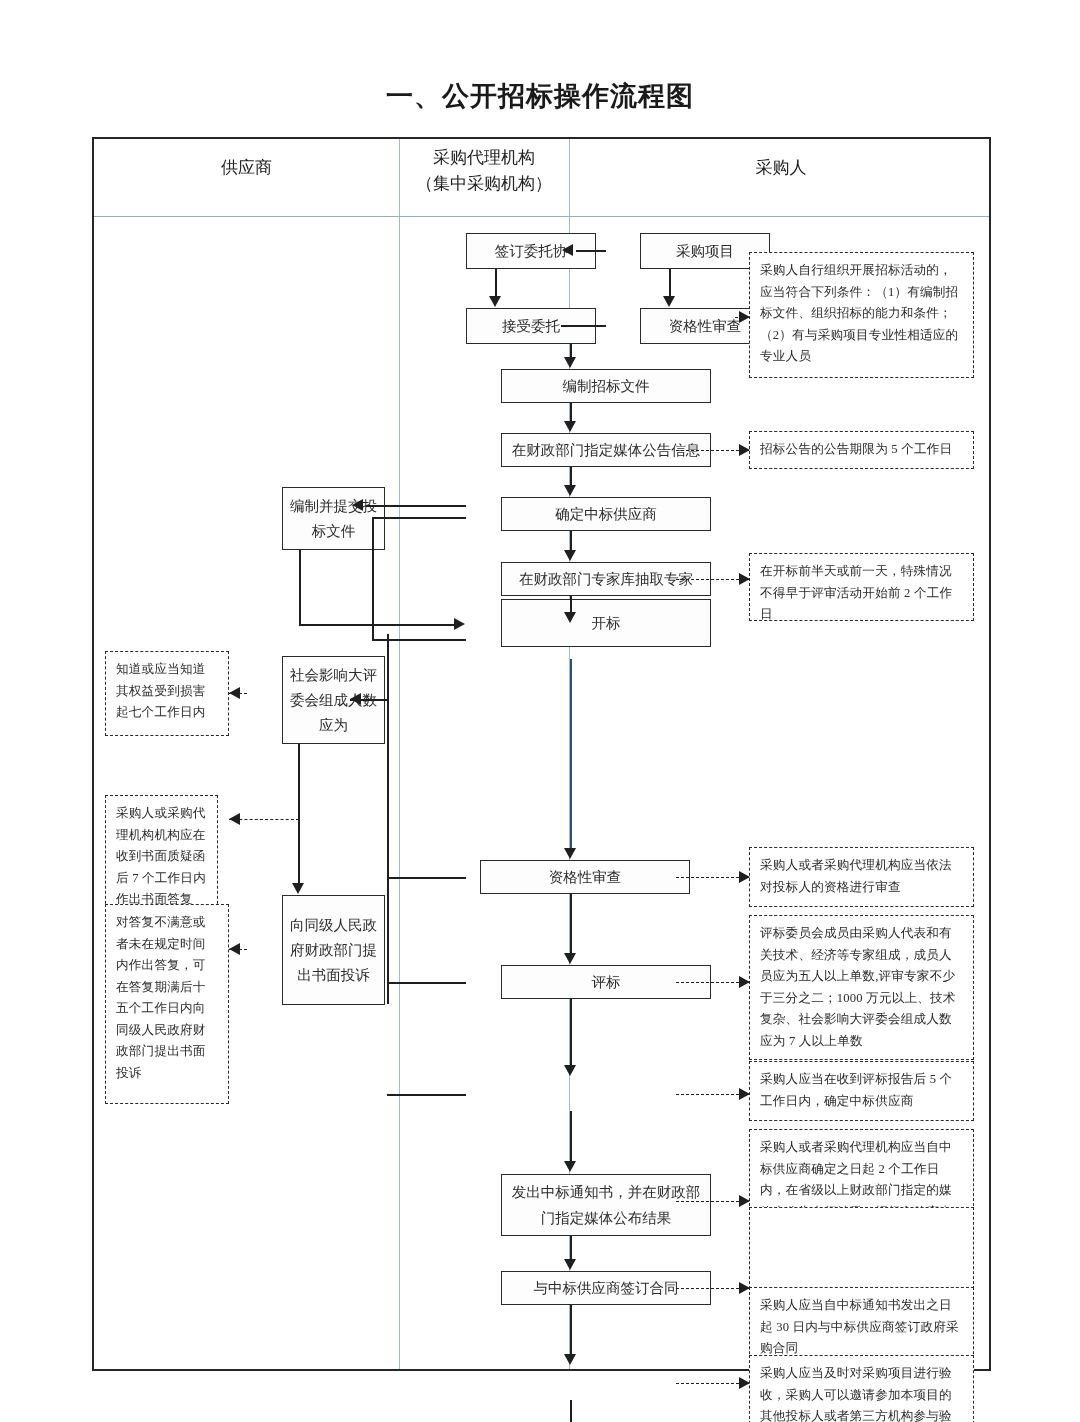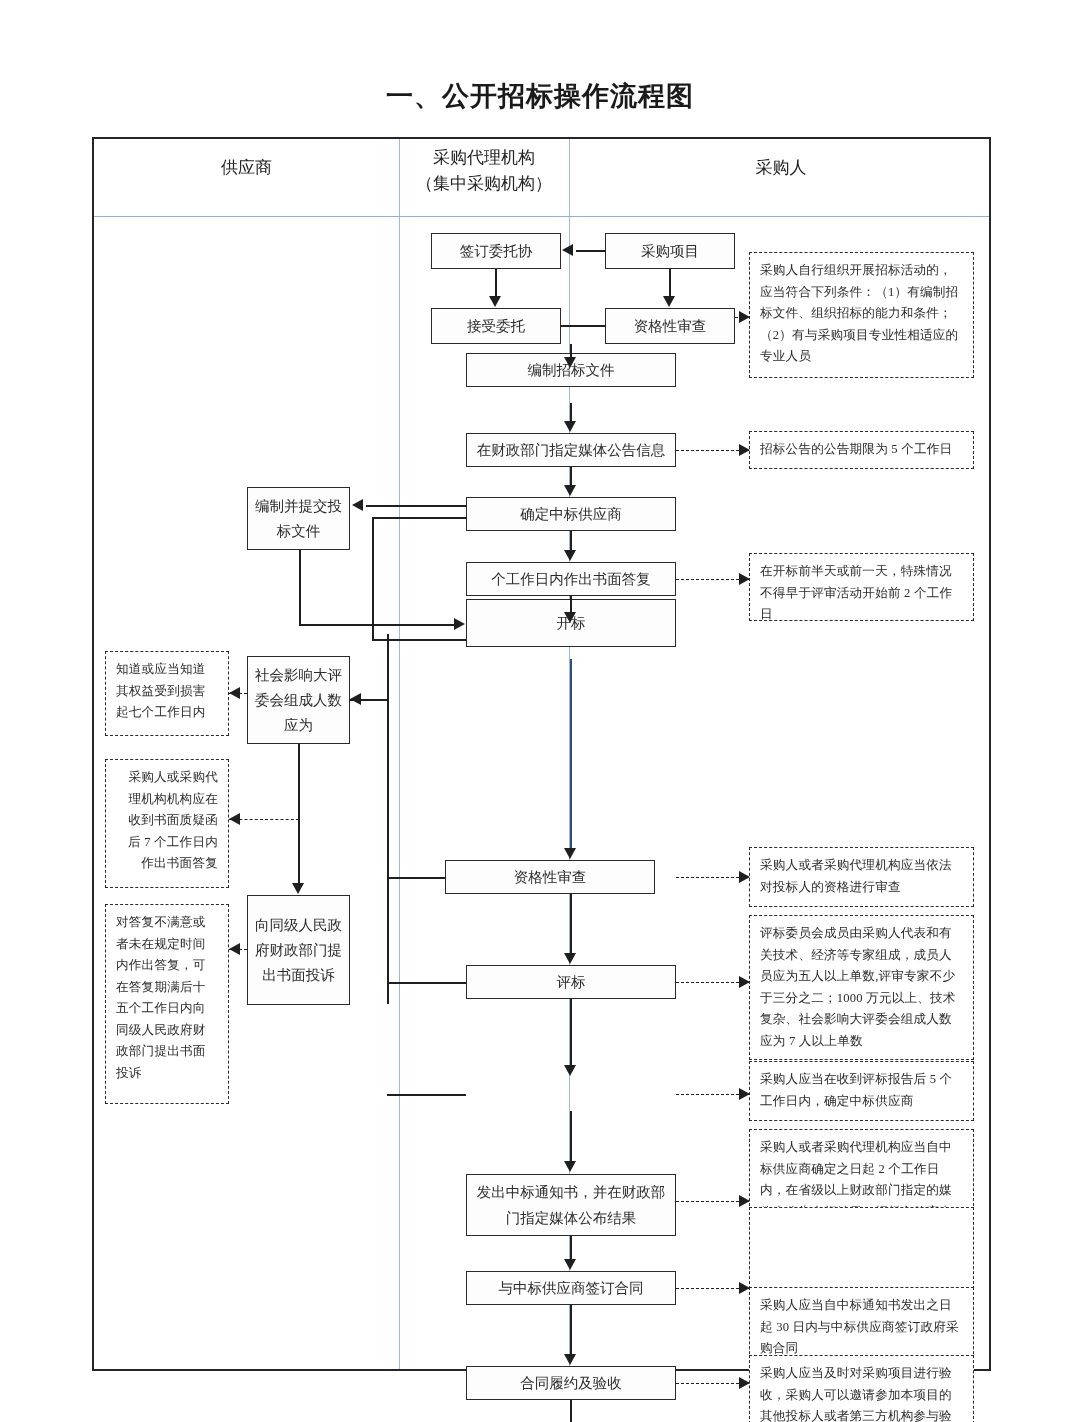--- a/index.html
+++ b/index.html
@@ -62,20 +62,21 @@
     border: 1.6px solid #2a2a2a;
     background: #fdfdfd;
     display: flex;
     align-items: center;
     justify-content: center;
     text-align: center;
     font-size: 14.5px;
     line-height: 21px;
     color: #2b2b2b;
     padding: 2px 4px;
+    margin-left: 35px;
   }
   .note {
     position: absolute;
     border: 1.7px dashed #2a2a2a;
     background: #fff;
     font-size: 12.6px;
     line-height: 21.5px;
     color: #2b2b2b;
     padding: 7px 10px;
     text-align: left;
@@ -158,21 +159,21 @@
   <div class="arrow arr-down" style="left:569px; top:157px;"></div>
 
   <div class="ln lnh" style="left:467px; top:186px; width:45px;"></div>
 
   <div class="note" style="left:655px; top:113px; width:225px; height:126px;">
     <span>采购人自行组织开展招标活动的，应当符合下列条件：（1）有编制招标文件、组织招标的能力和条件；（2）有与采购项目专业性相适应的专业人员</span>
   </div>
   <div class="dash-h" style="left:641px; top:178px; width:14px;"></div>
   <div class="arrow arr-right" style="left:645px; top:172px;"></div>
 
-  <div class="box" style="left:372px; top:214px; width:210px; height:34px;">
+  <div class="box" style="left:372px; top:230px; width:210px; height:34px;">
     <span>编制招标文件</span>
   </div>
   <div class="ln lnv thick" style="left:476px; top:205px; height:14px;"></div>
   <div class="arrow arr-down" style="left:470px; top:218px;"></div>
 
   <div class="box" style="left:372px; top:294px; width:210px; height:34px;">
     <span>在财政部门指定媒体公告信息</span>
   </div>
   <div class="ln lnv thick" style="left:476px; top:264px; height:19px;"></div>
   <div class="arrow arr-down" style="left:470px; top:282px;"></div>
@@ -198,21 +199,21 @@
 
   <div class="ln lnh" style="left:278px; top:378px; width:94px;"></div>
   <div class="ln lnv" style="left:278px; top:378px; height:122px;"></div>
   <div class="ln lnh" style="left:278px; top:500px; width:94px;"></div>
 
   <div class="ln lnv" style="left:205px; top:411px; width:1.7px; height:74px;"></div>
   <div class="ln lnh" style="left:205px; top:485px; width:160px;"></div>
   <div class="arrow arr-right" style="left:360px; top:479px;"></div>
 
   <div class="box" style="left:372px; top:423px; width:210px; height:34px;">
-    <span>个工作日内作出书面答复</span>
+    <span>在财政部门专家库抽取专家</span>
   </div>
   <div class="ln lnv thick" style="left:476px; top:392px; height:19px;"></div>
   <div class="arrow arr-down" style="left:470px; top:411px;"></div>
 
   <div class="note" style="left:655px; top:414px; width:225px; height:68px;">
     <span>在开标前半天或前一天，特殊情况不得早于评审活动开始前 2 个工作日</span>
   </div>
   <div class="dash-h" style="left:582px; top:440px; width:73px;"></div>
   <div class="arrow arr-right" style="left:645px; top:434px;"></div>
 
@@ -233,21 +234,21 @@
   <div class="ln lnh" style="left:293px; top:738px; width:79px;"></div>
   <div class="ln lnh" style="left:293px; top:843px; width:79px;"></div>
   <div class="ln lnh" style="left:293px; top:955px; width:79px;"></div>
 
   <div class="note" style="left:11px; top:512px; width:124px; height:85px;">
     <span>知道或应当知道其权益受到损害起七个工作日内</span>
   </div>
   <div class="dash-h" style="left:135px; top:554px; width:18px;"></div>
   <div class="arrow arr-left" style="left:135px; top:548px;"></div>
 
-  <div class="note" style="left:11px; top:620px; width:124px; height:129px;text-align:right;">
+  <div class="note" style="left:11px; top:656px; width:113px; height:129px;">
     <span>采购人或采购代理机构机构应在收到书面质疑函后 7 个工作日内作出书面答复</span>
   </div>
   <div class="dash-h" style="left:135px; top:680px; width:70px;"></div>
   <div class="arrow arr-left" style="left:135px; top:674px;"></div>
 
   <div class="ln lnv thick" style="left:204px; top:605px; height:140px;"></div>
   <div class="arrow arr-down" style="left:198px; top:744px;"></div>
 
   <div class="box" style="left:351px; top:721px; width:210px; height:34px;">
     <span>资格性审查</span>
@@ -310,23 +311,20 @@
   <div class="ln lnv thick" style="left:476px; top:1097px; height:24px;"></div>
   <div class="arrow arr-down" style="left:470px; top:1120px;"></div>
 
   <div class="note" style="left:655px; top:1068px; width:225px; height:82px; top:1068px;"></div>
   <div class="note" style="left:655px; top:1148px; width:225px; height:82px;">
     <span>采购人应当自中标通知书发出之日起 30 日内与中标供应商签订政府采购合同</span>
   </div>
   <div class="dash-h" style="left:582px; top:1149px; width:73px;"></div>
   <div class="arrow arr-right" style="left:645px; top:1143px;"></div>
 
-  <div class="box" style="left:372px; top:1227px; width:210px; height:34px;">
-    <span>合同履约及验收</span>
-  </div>
   <div class="ln lnv thick" style="left:476px; top:1166px; height:50px;"></div>
   <div class="arrow arr-down" style="left:470px; top:1215px;"></div>
 
   <div class="note" style="left:655px; top:1216px; width:225px; height:130px;">
     <span>采购人应当及时对采购项目进行验收，采购人可以邀请参加本项目的其他投标人或者第三方机构参与验收。参与验收的投标人或者第三方机构的意见作为验收书的参考资料一并存档</span>
   </div>
   <div class="dash-h" style="left:582px; top:1244px; width:73px;"></div>
   <div class="arrow arr-right" style="left:645px; top:1238px;"></div>
 
   <div class="ln lnv thick" style="left:476px; top:1261px; height:44px;"></div>

